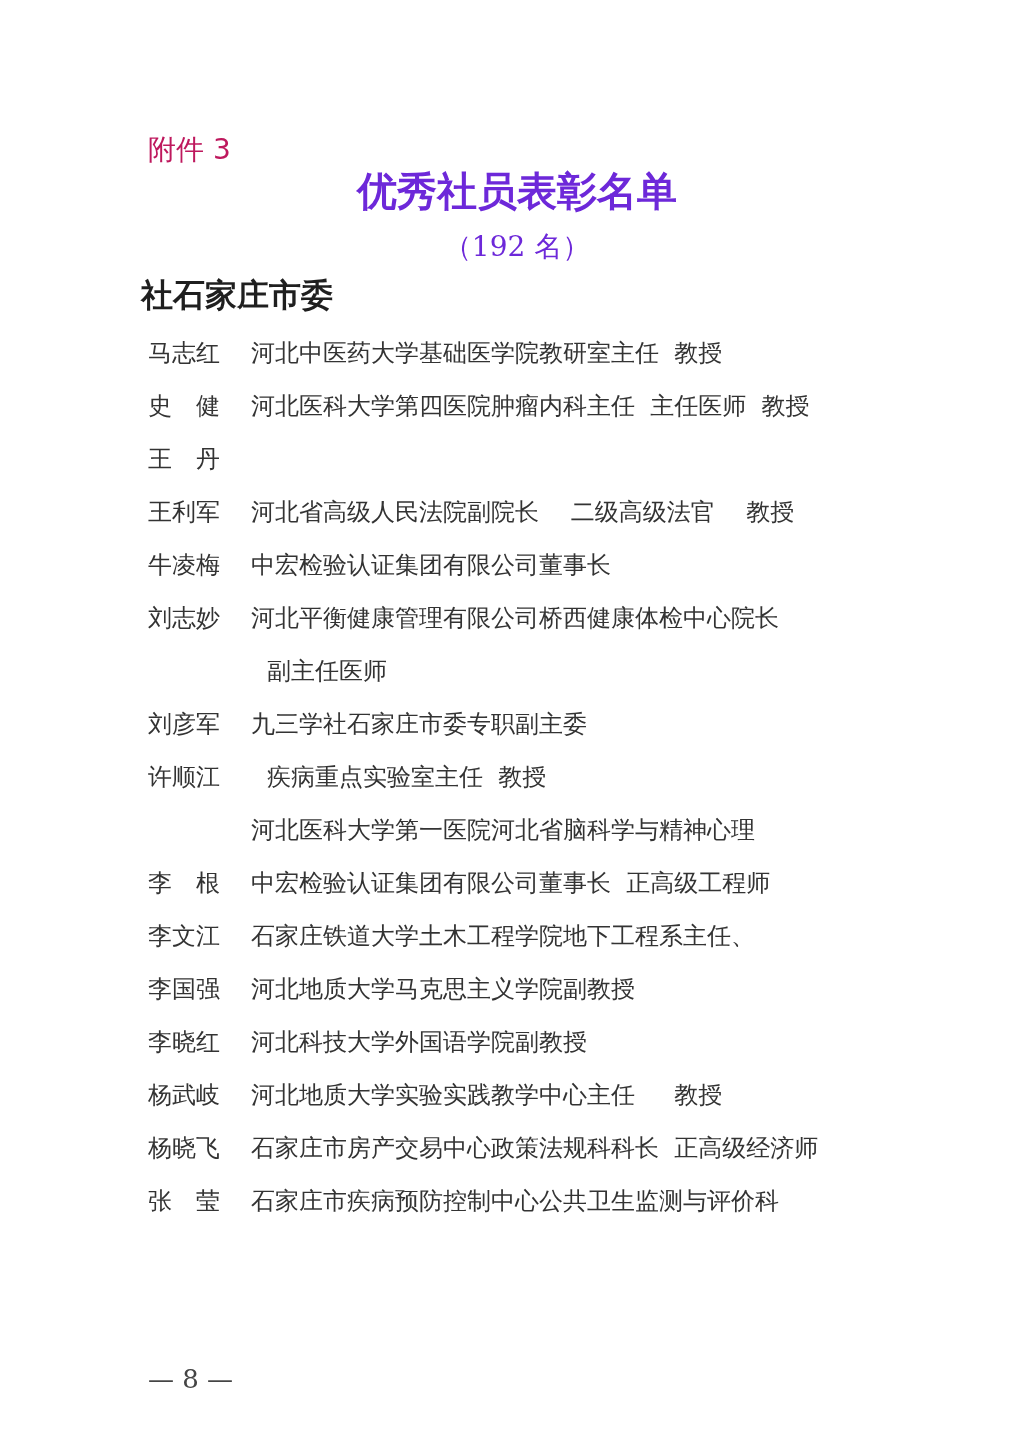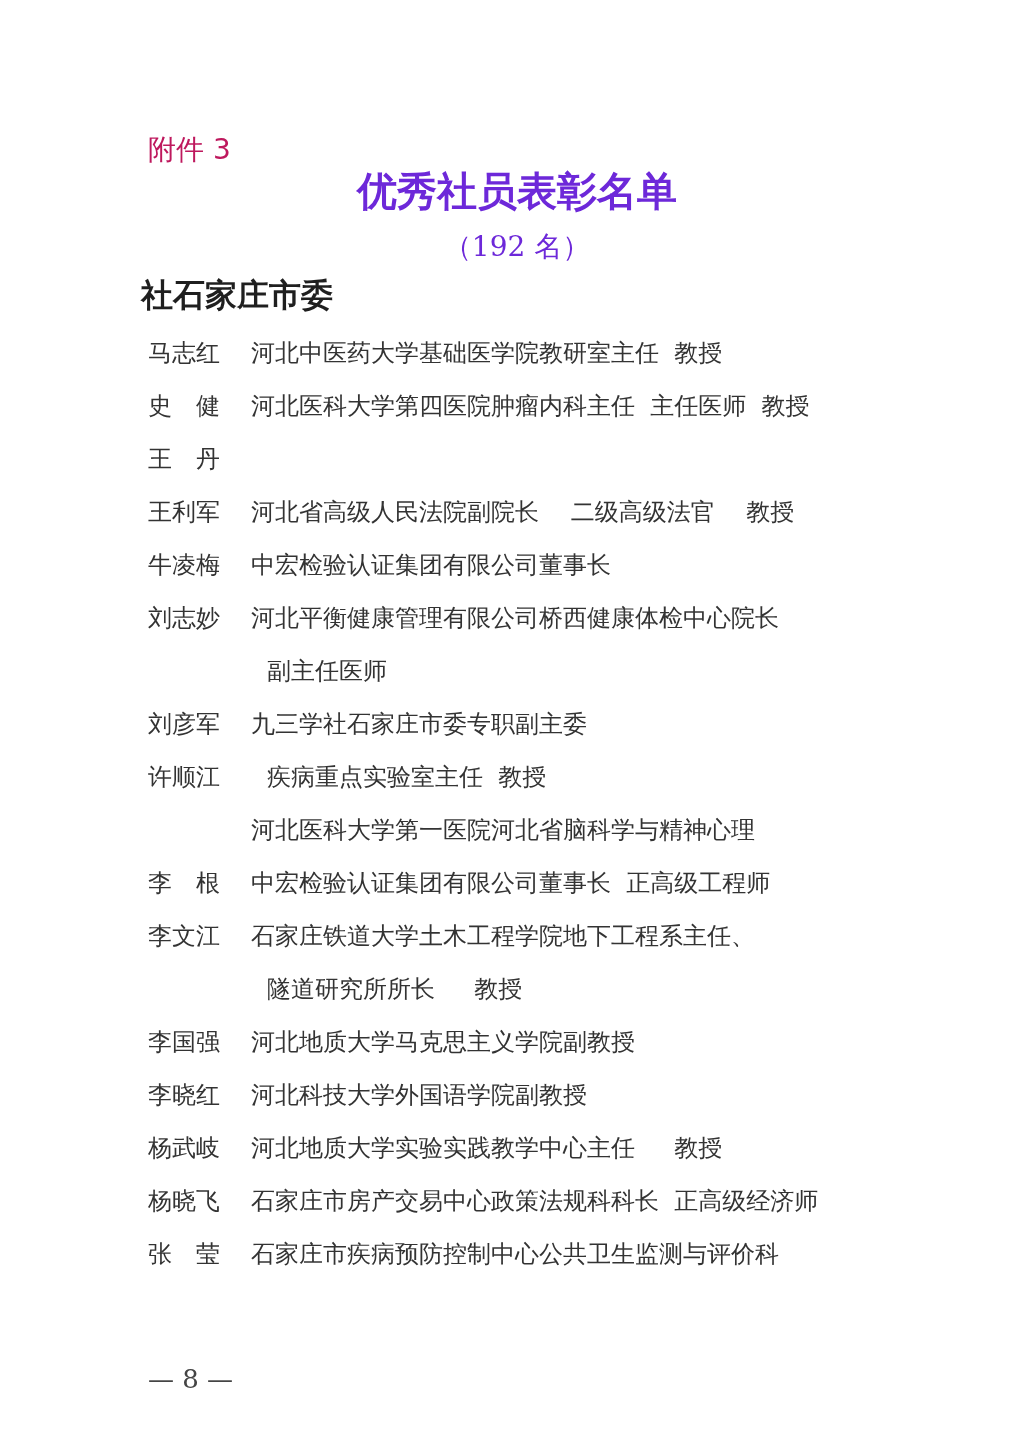--- a/index.html
+++ b/index.html
@@ -171,21 +171,20 @@
     <span class="name">李　根</span>
     <span class="desc">
           <div class="desc-line">中宏检验认证集团有限公司董事长  正高级工程师</div>
         </span>
   </div>
 
   <div class="entry">
     <span class="name">李文江</span>
     <span class="desc">
           <div class="desc-line">石家庄铁道大学土木工程学院地下工程系主任、</div>
-          <div class="desc-line cont">隧道研究所所长　  教授</div>
         </span>
   </div>
 
   <div class="entry">
     <span class="name">李国强</span>
     <span class="desc">
           <div class="desc-line">河北地质大学马克思主义学院副教授</div>
         </span>
   </div>
 

